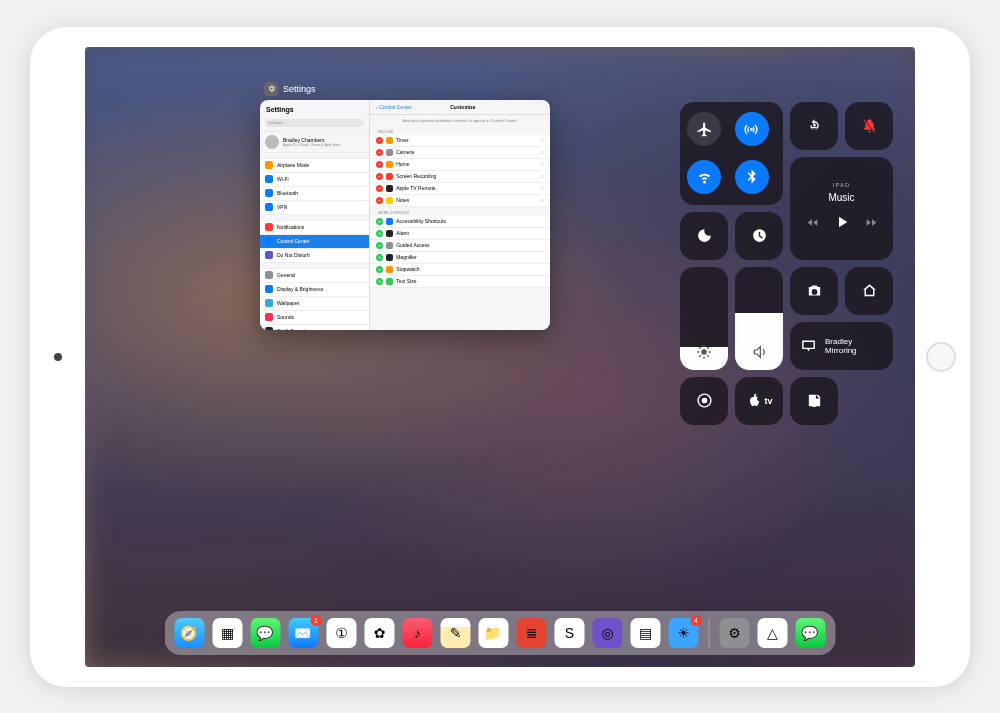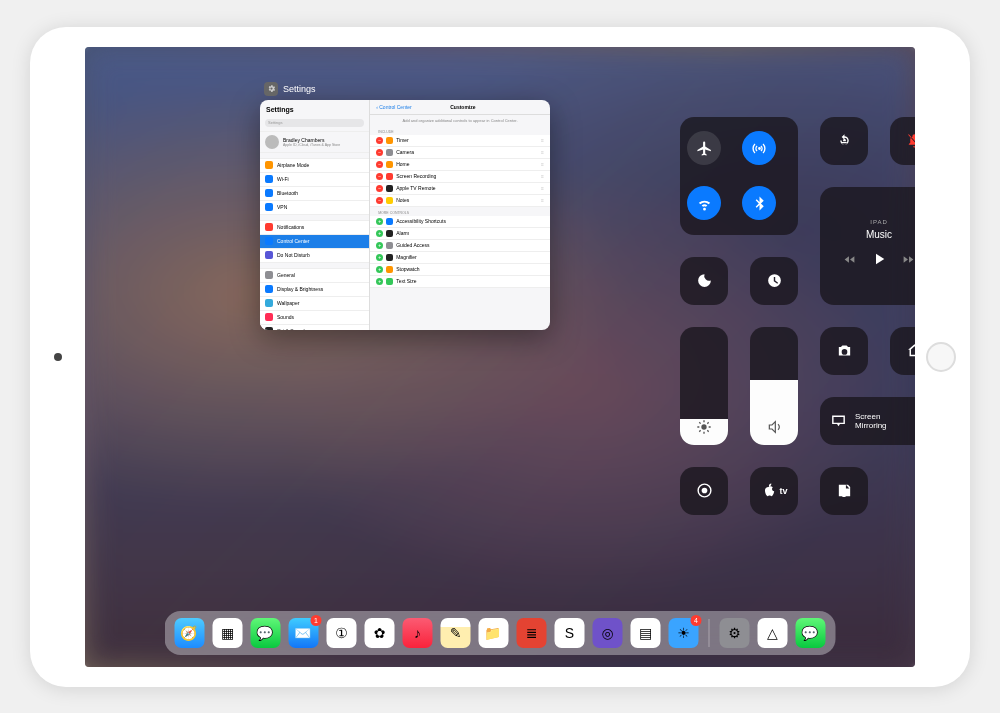--- a/index.html
+++ b/index.html
@@ -36,21 +36,21 @@
 .center-title { flex:1; text-align:center; font-weight:600;}
 .right-sub { font-size:4px; color:#888; text-align:center; padding:3px 10px;}
 .sect-label { font-size:3.5px; color:#888; padding:4px 8px 1px; text-transform:uppercase;}
 .ctrl-row { display:flex; align-items:center; gap:3px; padding:2px 6px; background:#fff; border-bottom:0.5px solid #eee;}
 .pm-btn{width:7px;height:7px;border-radius:50%;display:flex;align-items:center;justify-content:center;color:#fff;font-size:5px;line-height:1;}
 .minus{background:#ff3b30;} .plus{background:#34c759;}
 .ci{width:7px;height:7px;border-radius:2px;}
 .drag{margin-left:auto;color:#ccc;font-size:5px;}
 
 
-.cc { position:absolute; right: 20px; top: 70px; width: 215px; display:grid; grid-template-columns: repeat(4,48px); grid-auto-rows:48px; gap:22px;}
+.cc { position:absolute; right: 20px; top: 55px; width: 215px; display:grid; grid-template-columns: repeat(4,48px); grid-auto-rows:48px; gap:7px;}
 .mod { background: rgba(25,22,28,0.78); border-radius:14px; display:flex; align-items:center; justify-content:center; color:#fff; }
 .mod.c2r2 { grid-column: span 2; grid-row: span 2; display:grid; grid-template-columns:1fr 1fr; grid-template-rows:1fr 1fr; gap:6px; padding:7px;}
 .circ{width:34px;height:34px;border-radius:50%;background:rgba(80,80,90,0.55);display:flex;align-items:center;justify-content:center;}
 .circ.on{background:#0a7aff;}
 .circ svg, .mod > svg {width:17px;height:17px;fill:#fff;}
 .mod.media{grid-column:span 2;grid-row:span 2;flex-direction:column;gap:4px;padding:8px;}
 .media .lbl{font-size:6px;letter-spacing:1px;color:#aaa;}
 .media .song{font-size:10px;margin-bottom:6px;}
 .media-ctrls{display:flex;gap:14px;align-items:center;}
 .media-ctrls svg{width:13px;height:13px;fill:#888;} .media-ctrls .play svg{fill:#fff;width:18px;height:18px;}
@@ -314,21 +314,21 @@
         </div>
       <div class="mod">
           <svg viewBox="0 0 24 24">
             <path d="M12 3l9 8h-2v9H5v-9H3zM12 6l-5 4.5V18h10v-7.5z"></path>
           </svg>
         </div>
       <div class="mod wide">
         <svg viewBox="0 0 24 24" width="18" height="18" fill="#fff">
             <path d="M3 5h18v12h-7l-2 3-2-3H3zM5 7v8h14V7z"></path>
           </svg>
-        <span class="t" style="white-space:pre">Screen
+        <span class="t" style="white-space:pre">Bradley
 Mirroring</span>
       </div>
       <div class="mod">
           <svg viewBox="0 0 24 24">
             <circle cx="12" cy="12" r="9" fill="none" stroke="#fff" stroke-width="2"></circle>
             <circle cx="12" cy="12" r="4"></circle>
           </svg>
         </div>
       <div class="mod" style="gap:2px">
         <svg viewBox="0 0 24 24" width="13" height="13" fill="#fff">

